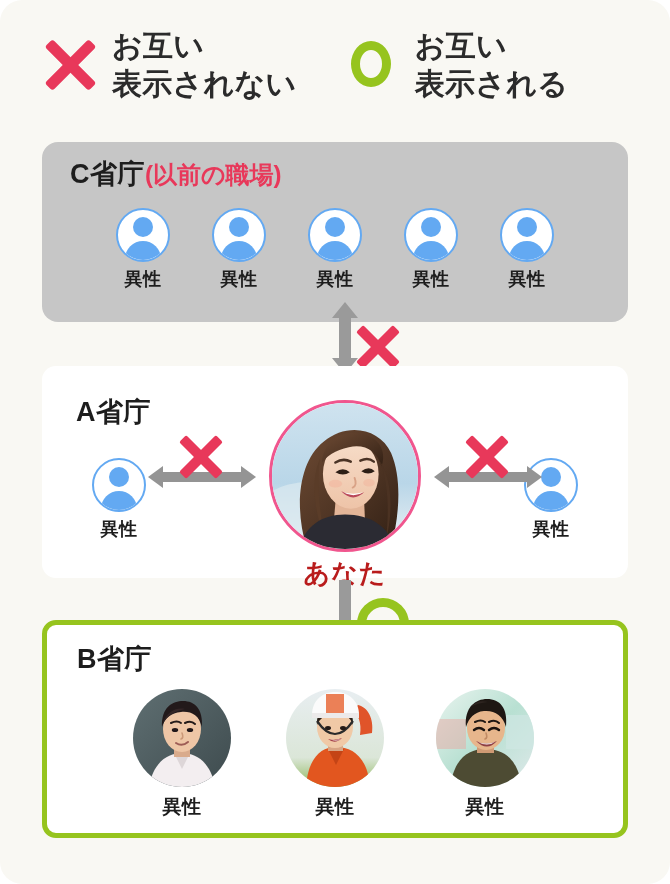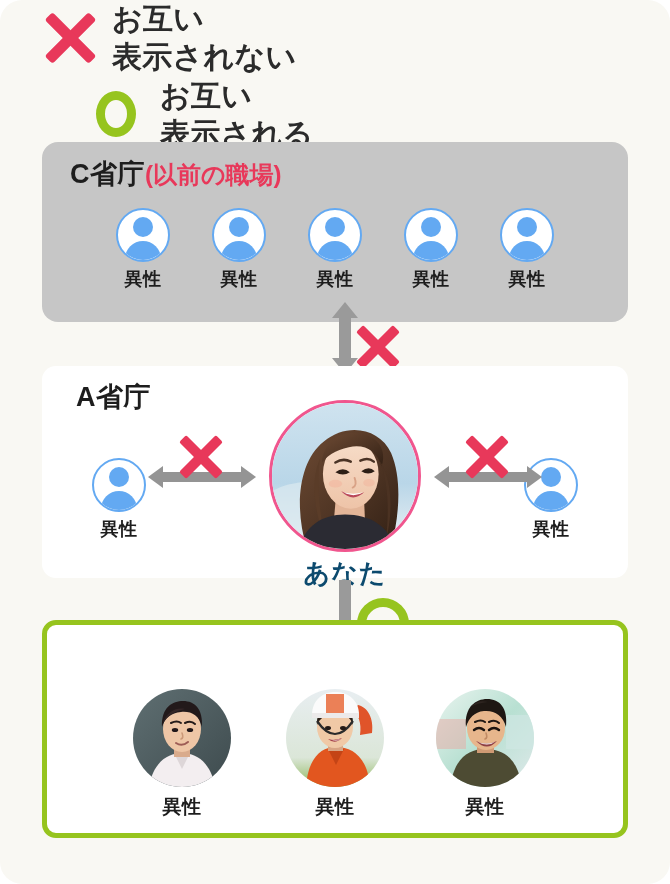--- a/index.html
+++ b/index.html
@@ -21,24 +21,23 @@
     overflow: hidden;
   }
 
   
   .legend {
     position: absolute;
     left: 0; top: 0;
     width: 670px;
     height: 130px;
     display: flex;
-    align-items: flex-start;
+    align-items: center;
     padding-left: 42px;
     box-sizing: border-box;
-    flex-direction: column;
   }
   .legend-item {
     display: flex;
     align-items: center;
   }
   .legend-item.second { margin-left: 52px; }
 
   .mark-x-legend {
     width: 56px; height: 56px;
     position: relative;
@@ -108,21 +107,21 @@
   }
   #card-c .card-title { position: absolute; left: 28px; top: 14px; }
 
   
   #card-a {
     left: 42px; top: 366px;
     width: 586px; height: 212px;
     background: #ffffff;
     border-radius: 14px;
   }
-  #card-a .card-title { position: absolute; left: 34px; top: 13px; }
+  #card-a .card-title { position: absolute; left: 34px; top: 28px; }
 
   
   #card-b {
     left: 42px; top: 620px;
     width: 586px; height: 218px;
     background: #ffffff;
     border: 5px solid #96c41e;
     border-radius: 14px;
   }
   #card-b .card-title { position: absolute; left: 30px; top: 16px; }
@@ -202,21 +201,21 @@
     border: 3px solid #f0568e;
     box-sizing: border-box;
     overflow: hidden;
     background: #ffffff;
     position: relative;
   }
   #you .you-label {
     margin-top: 4px;
     font-size: 26px;
     font-weight: 700;
-    color: #0c4a6e;
+    color: #b91c1c;
     letter-spacing: 1px;
   }
 
   svg.portrait { display: block; width: 100%; height: 100%; }
 
   
   .v-arrow {
     position: absolute;
     width: 14px;
   }
@@ -461,20 +460,21 @@
     <div class="you-label">あなた</div>
   </div>
 
   <div class="v-arrow" style="left:338px; top:580px; height:92px;">
     <div class="shaft" style="top:0; height:74px;"></div>
     <div class="arrow-head head-down" style="bottom:0;"></div>
   </div>
   <div class="mark-o" style="left:357px; top:598px;"></div>
 
   <div class="card" id="card-b">
+    <div class="card-title">B省庁</div>
 
     <div class="photo" style="left:80px; top:64px;">
       <div class="photo-circle">
         <svg class="portrait" viewBox="0 0 98 98" preserveAspectRatio="xMidYMid slice">
           <defs>
             <linearGradient id="bg1" x1="0" y1="0" x2="1" y2="1">
               <stop offset="0%" stop-color="#5f6f72"></stop>
               <stop offset="100%" stop-color="#3e4b4e"></stop>
             </linearGradient>
           </defs>

